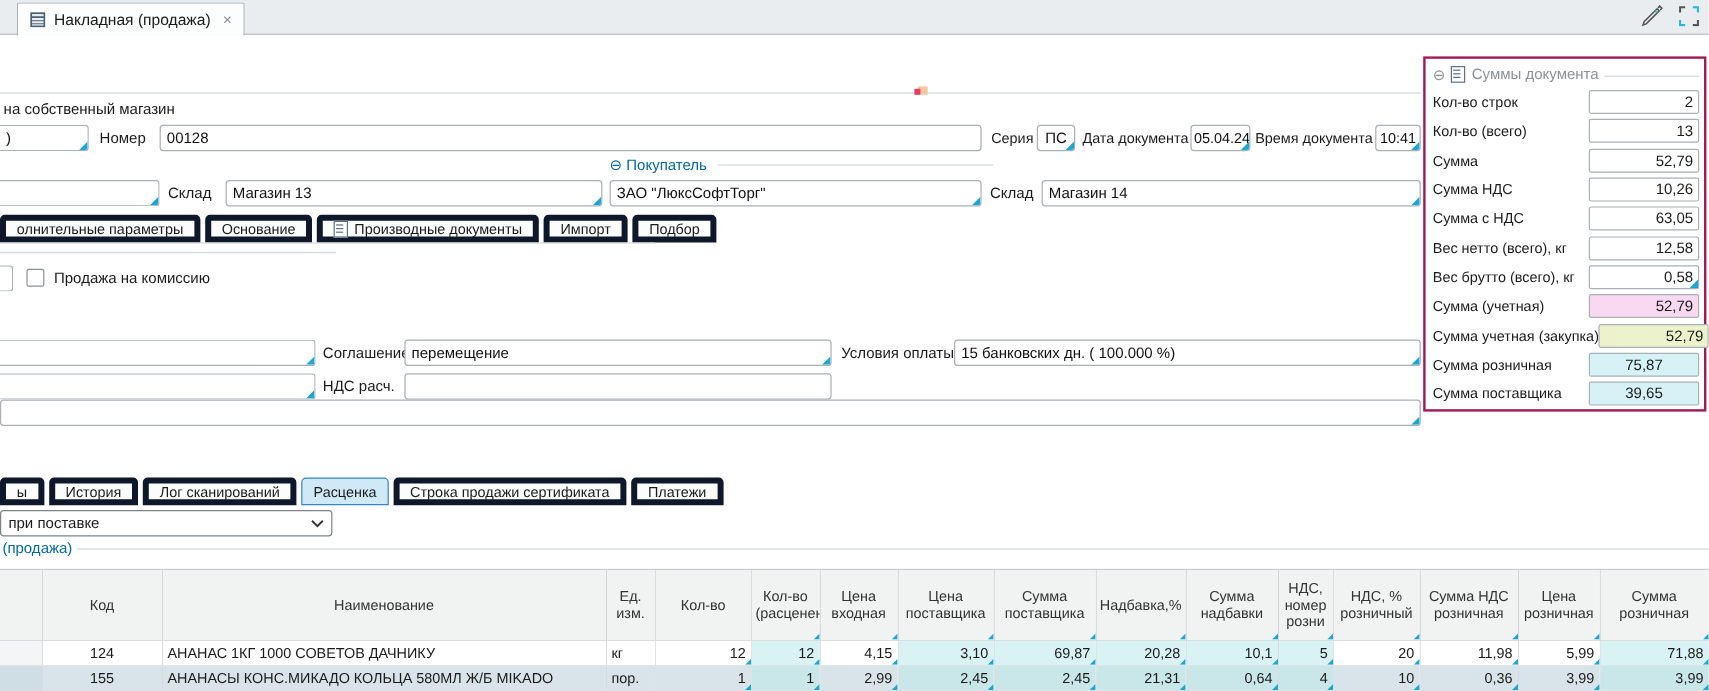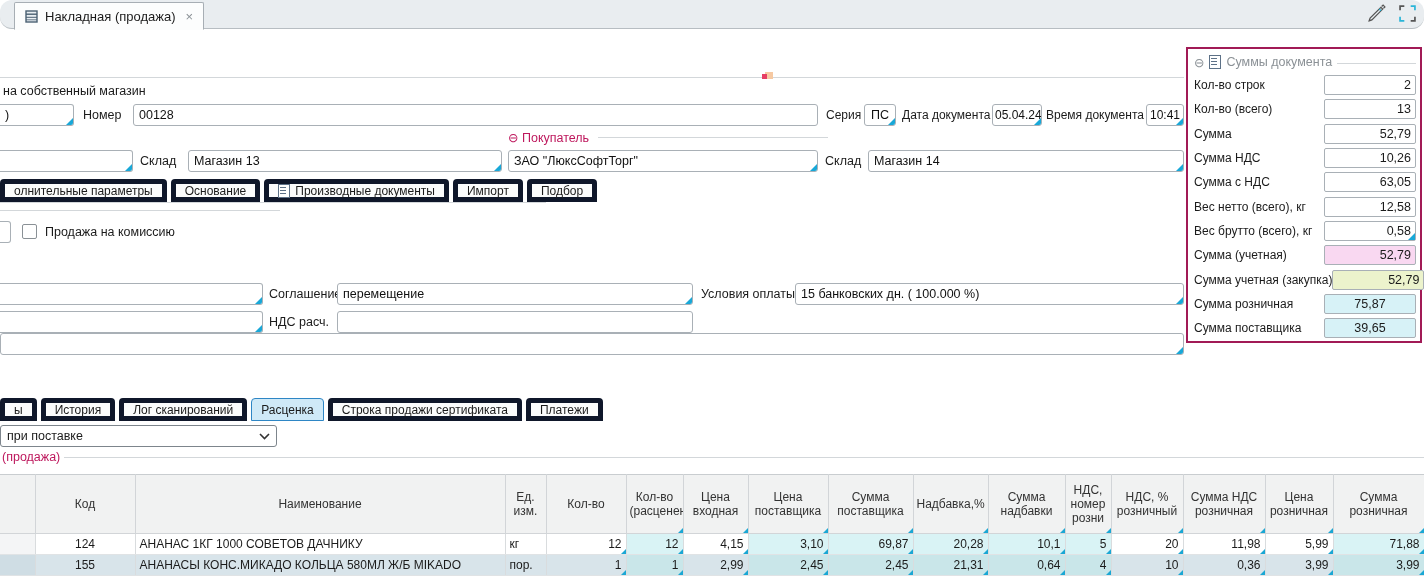--- a/index.html
+++ b/index.html
@@ -1,39 +1,39 @@
 <!DOCTYPE html>
 <html><head>
 <meta charset="utf-8">
 <style>
   html,body{margin:0;padding:0;}
   body{width:1424px;height:576px;position:relative;overflow:hidden;background:#fff;
        font-family:"Liberation Sans",sans-serif;font-size:12.5px;color:#1b1b1b;}
 
   
   .tabbar{position:absolute;left:0;top:0;width:1424px;height:28px;background:#e9edf0;
-          border-bottom:1px solid #b7bdc2;border-radius:12px;}
+          border-bottom:1px solid #b7bdc2;}
   .doc-tab{position:absolute;left:14px;top:2px;height:26px;background:#fcfdfd;
            border:1px solid #a7aeb4;border-bottom:1px solid #fcfdfd;border-radius:2px 2px 0 0;
            display:flex;align-items:center;gap:7px;padding:0 10px;font-size:13px;}
   .tab-close{color:#8a9196;font-size:13px;margin-left:3px;cursor:default;}
   .topicons{position:absolute;right:8px;top:3px;display:flex;gap:12px;align-items:center;}
 
   
   .lbl{position:absolute;height:22px;line-height:22px;white-space:nowrap;color:#1b1b1b;}
   .f12{font-size:12px;}
   .fld{position:absolute;height:22px;box-sizing:border-box;background:#fff;
        border:1px solid #a9b0b6;border-radius:3px;line-height:20px;padding:0 5px;
        white-space:nowrap;overflow:hidden;color:#111;}
   .fld.center{text-align:center;padding:0 2px;}
   .stub{border-left:none;border-radius:0 3px 3px 0;}
   .corner::after{content:"";position:absolute;right:0;bottom:0;width:0;height:0;
        border-left:7px solid transparent;border-bottom:7px solid #18a8d8;}
   .groupline{position:absolute;height:1px;background:#d3d7da;}
-  .gcaption{position:absolute;color:#be185d;white-space:nowrap;font-size:12.5px;}
+  .gcaption{position:absolute;color:#0369a1;white-space:nowrap;font-size:12.5px;}
   .req{position:absolute;left:762px;top:72px;width:11px;height:8px;}
   .req .a{position:absolute;left:3px;top:0;width:8px;height:7px;background:#f6c9a2;}
   .req .b{position:absolute;left:0;top:2px;width:5px;height:5px;background:#e63e63;}
 
   .checkbox{position:absolute;width:15px;height:15px;box-sizing:border-box;
             border:1px solid #8a9196;border-radius:2px;background:#fff;}
 
   
   .tstrip{position:absolute;display:flex;gap:4px;align-items:flex-end;}
   .ttab,.btab{height:23px;box-sizing:border-box;border:5px solid #0f172a;

